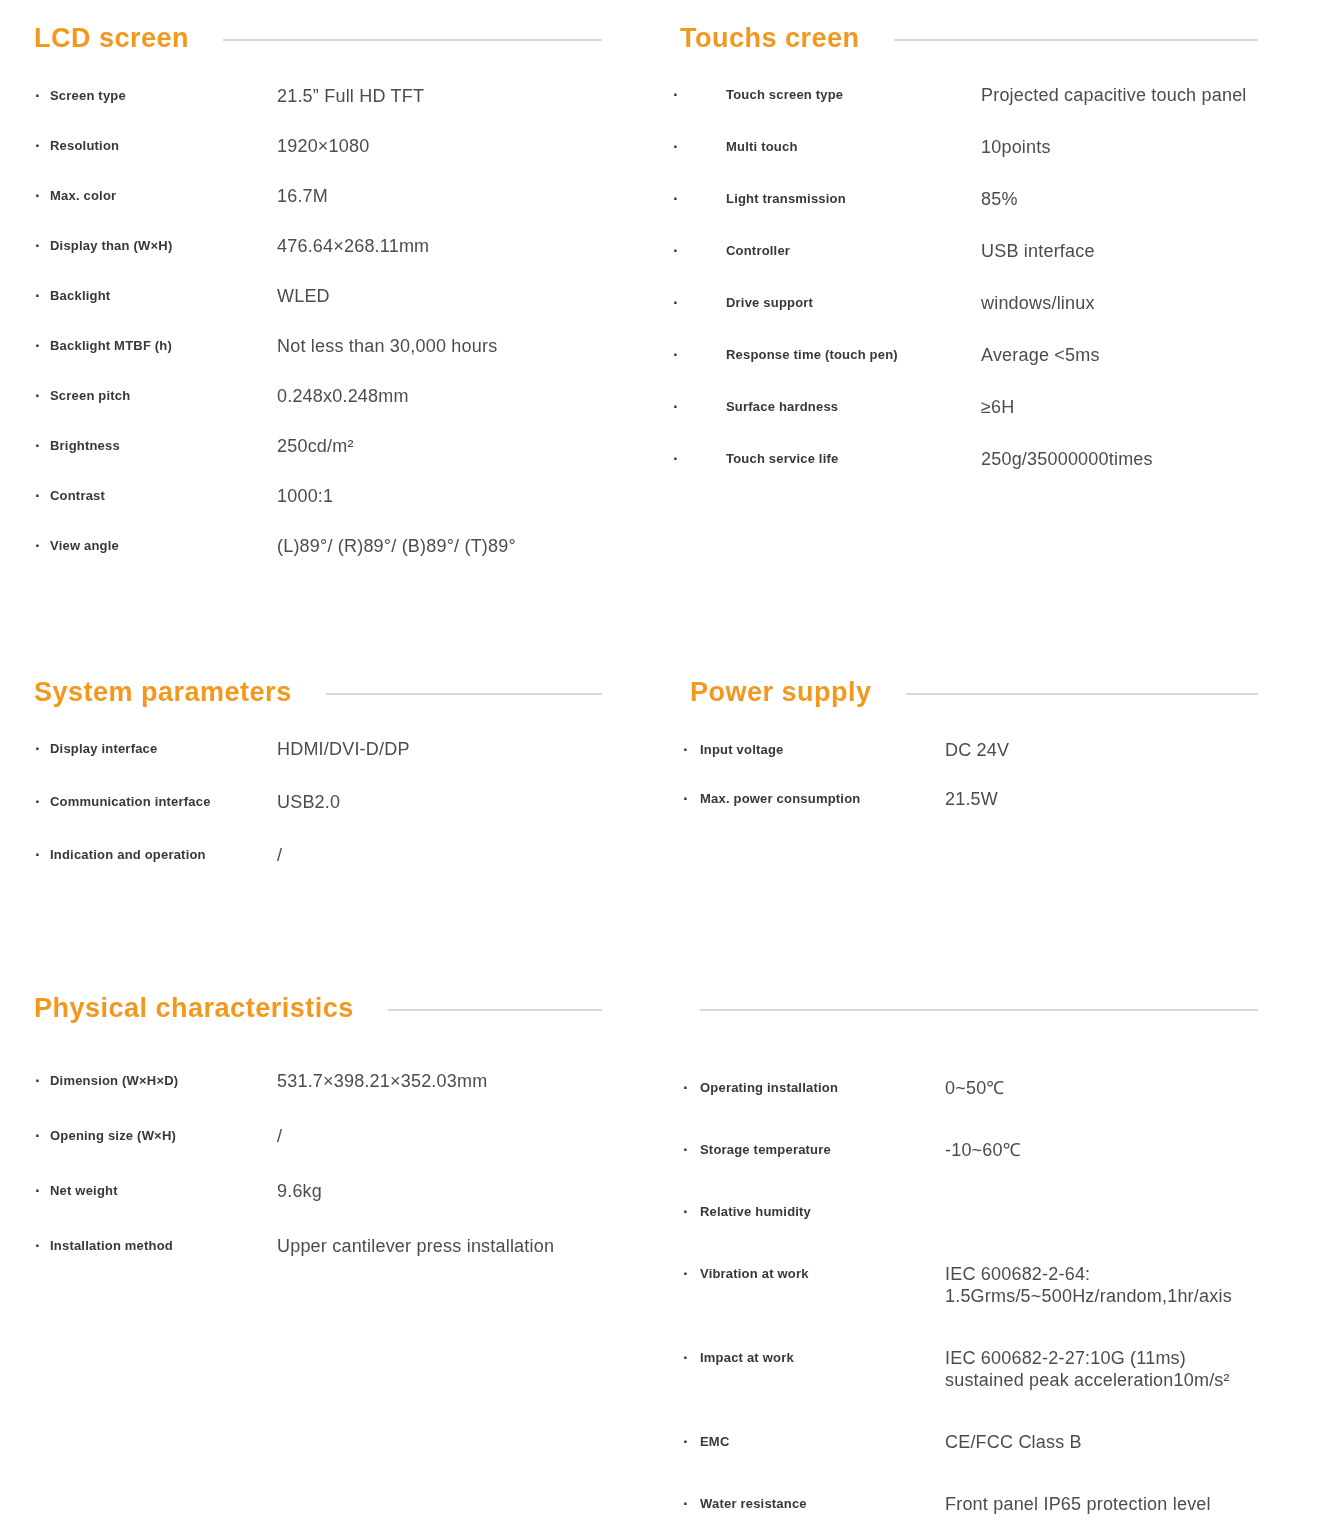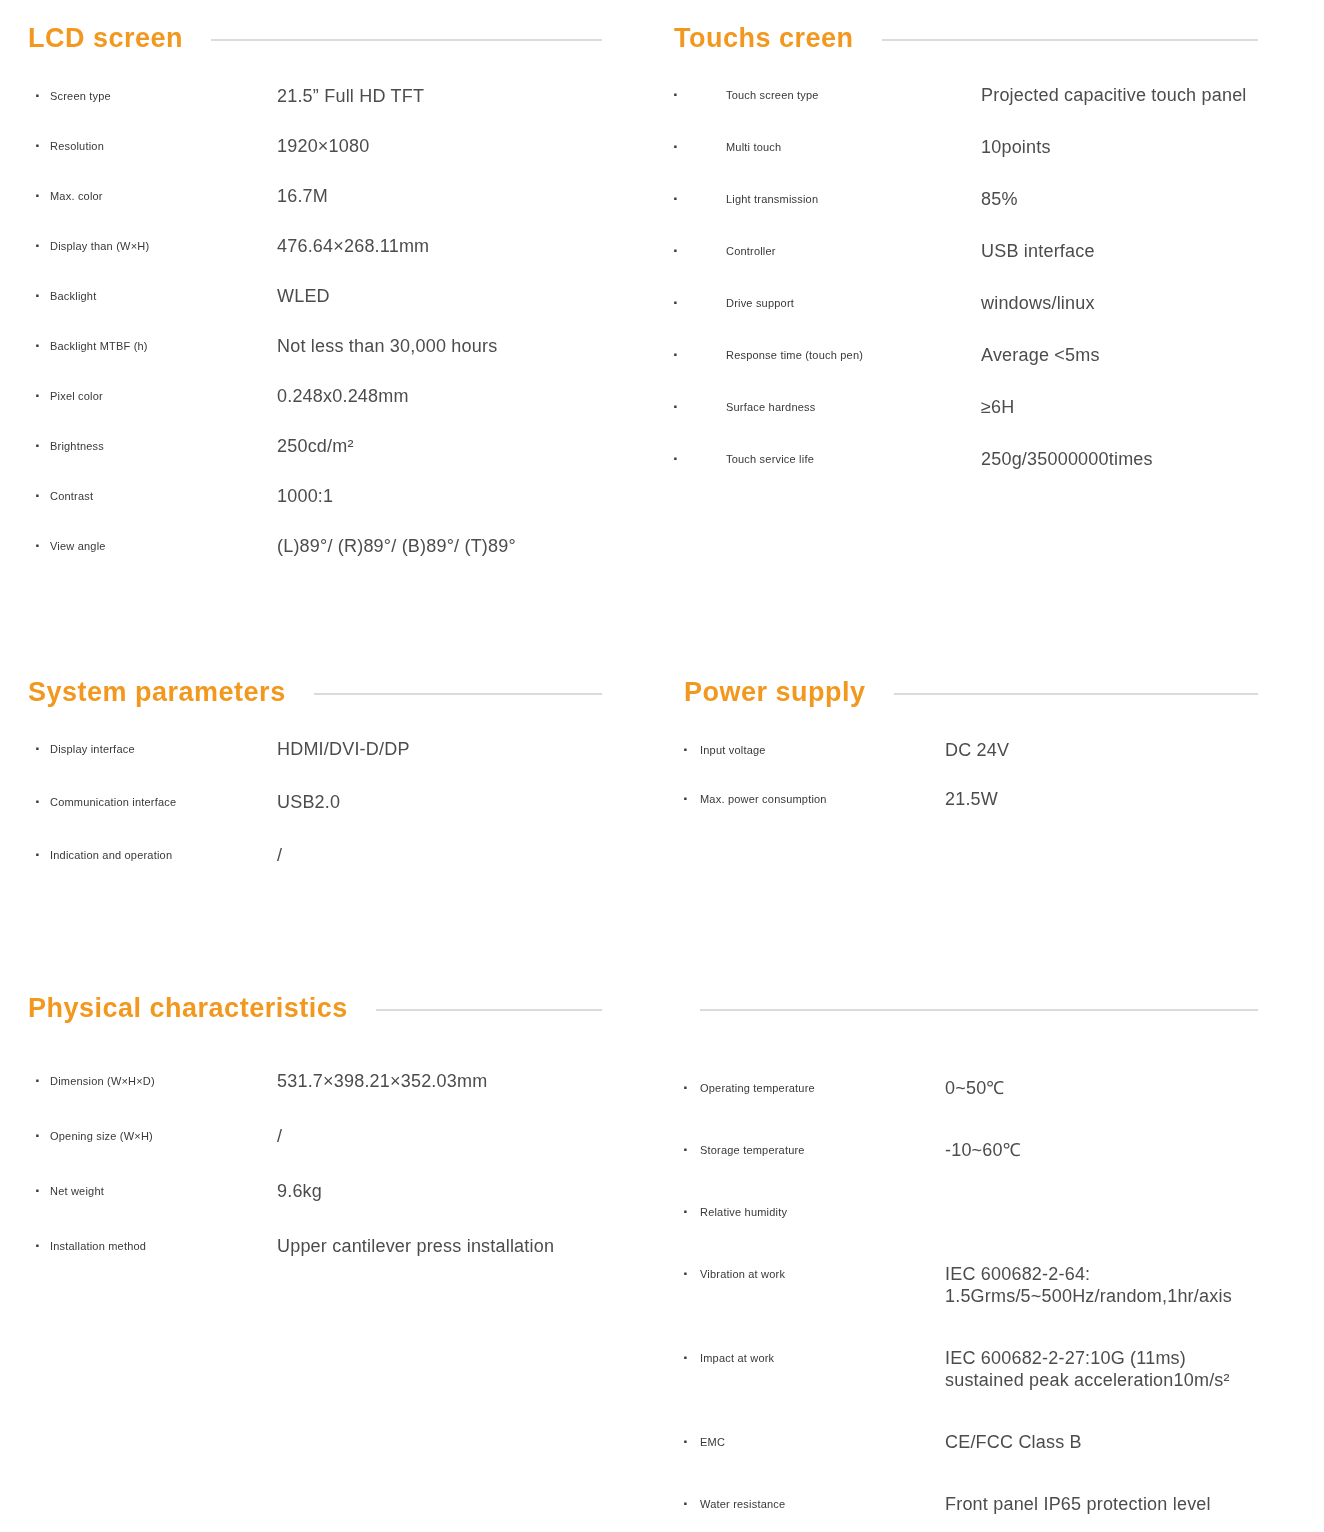--- a/index.html
+++ b/index.html
@@ -19,21 +19,21 @@
     font-family:"Liberation Sans", sans-serif;
     overflow:hidden;
   }
   .section{position:absolute;}
   .sec-header{
     display:flex;
     align-items:center;
     height:36px;
   }
   .sec-title{
-    margin:6px;
+    margin:12px;
     font-size:27px;
     font-weight:bold;
     color:var(--accent);
     letter-spacing:0.5px;
     white-space:nowrap;
   }
   .sec-line{
     flex:1;
     height:2px;
     background:var(--divider);
@@ -50,23 +50,23 @@
   }
   .bullet{
     color:var(--label);
     font-size:17px;
     line-height:22px;
     font-weight:bold;
     flex:0 0 auto;
     text-align:left;
   }
   .label{
-    font-size:11px;
+    font-size:13px;
     line-height:22px;
-    font-weight:normal;
+    font-weight:bold;
     color:var(--label);
     letter-spacing:0.2px;
     flex:0 0 auto;
   }
   .value{
     font-size:18px;
     line-height:22px;
     color:var(--value);
     white-space:pre-line;
     letter-spacing:0.2px;
@@ -127,21 +127,21 @@
           <span class="label">Backlight</span>
           <span class="value">WLED</span>
         </div>
       <div class="row">
           <span class="bullet">·</span>
           <span class="label">Backlight MTBF (h)</span>
           <span class="value">Not less than 30,000 hours</span>
         </div>
       <div class="row">
           <span class="bullet">·</span>
-          <span class="label">Pixel color</span>
+          <span class="label">Screen pitch</span>
           <span class="value">0.248x0.248mm</span>
         </div>
       <div class="row">
           <span class="bullet">·</span>
           <span class="label">Brightness</span>
           <span class="value">250cd/m²</span>
         </div>
       <div class="row">
           <span class="bullet">·</span>
           <span class="label">Contrast</span>
@@ -276,21 +276,21 @@
     </div>
   </div>
 
   <div class="section col-rightnarrow" style="left:678px;top:990px;width:580px;">
     <div class="sec-header">
       <div class="sec-line"></div>
     </div>
     <div class="rows rows-env">
       <div class="row">
           <span class="bullet">·</span>
-          <span class="label">Operating temperature</span>
+          <span class="label">Operating installation</span>
           <span class="value">0~50℃</span>
         </div>
       <div class="row">
           <span class="bullet">·</span>
           <span class="label">Storage temperature</span>
           <span class="value">-10~60℃</span>
         </div>
       <div class="row">
           <span class="bullet">·</span>
           <span class="label">Relative humidity</span>

